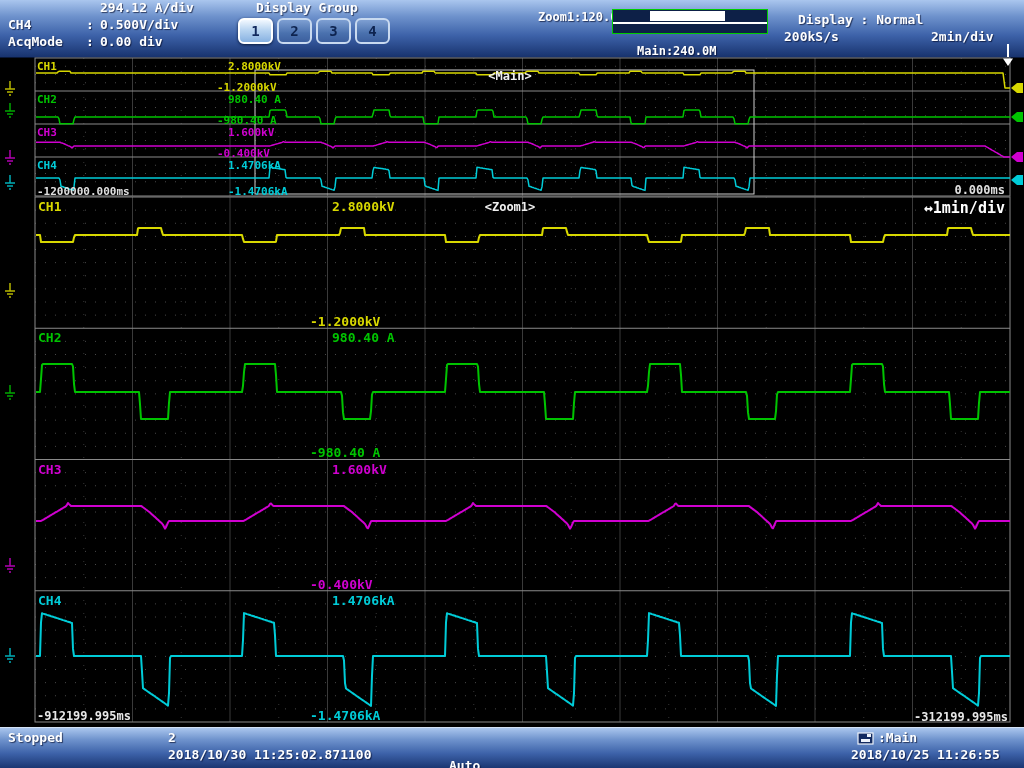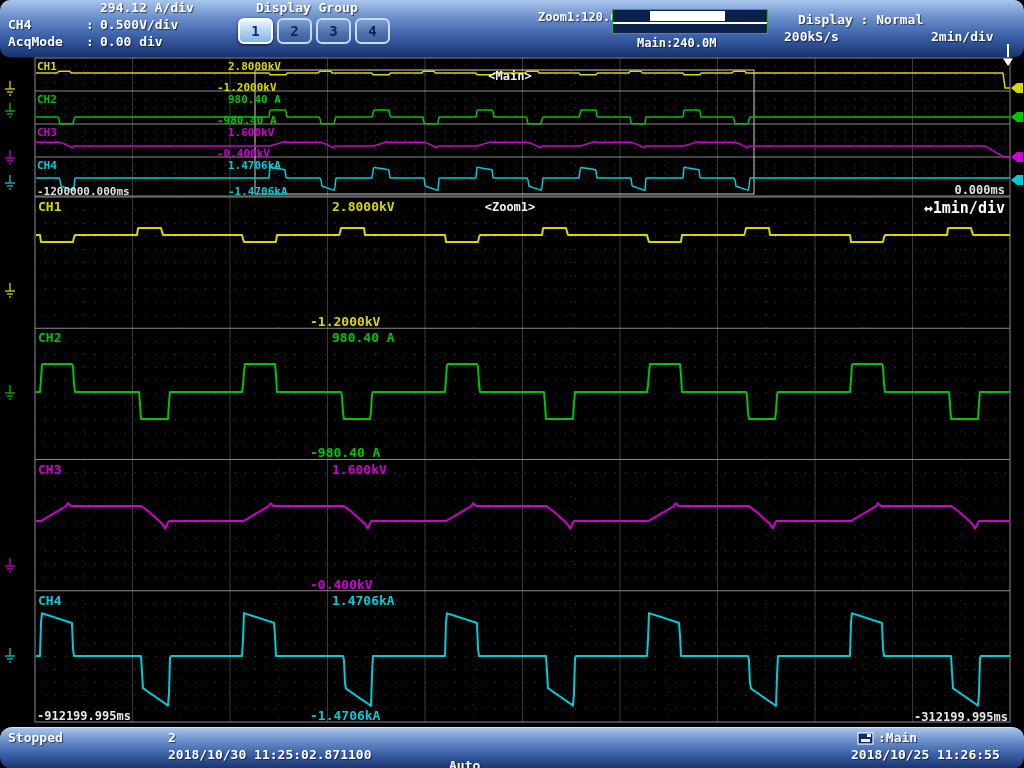--- a/index.html
+++ b/index.html
@@ -1,21 +1,21 @@
 <!DOCTYPE html>
 <html><head>
 <meta charset="utf-8">
 <style>
   html,body{margin:0;padding:0;background:#000;}
   .screen{position:relative;width:1024px;height:768px;background:#000;overflow:hidden;
           font-family:"DejaVu Sans Mono",monospace;font-weight:bold;}
   .bar{position:absolute;left:0;width:1024px;
        background:linear-gradient(180deg,#aac6ee 0%,#6f93cd 28%,#3d62a9 62%,#18336e 100%);}
-  .header{top:0;height:57px;border-bottom:1px solid #0a1838;border-radius:10px;}
-  .footer{top:727px;height:41px;border-top:1px solid #d4e2f6;border-radius:12px;}
+  .header{top:0;height:57px;border-bottom:1px solid #0a1838;}
+  .footer{top:727px;height:41px;border-top:1px solid #d4e2f6;}
   .h-txt{position:absolute;color:#fff;font-size:13px;line-height:14px;white-space:pre;
          text-shadow:1px 1px 1px rgba(4,10,40,.65);}
   .sm{font-size:12px;}
   .dg-buttons{position:absolute;left:238px;top:18px;display:flex;gap:4px;}
   .dg-btn{width:31px;height:22px;border-radius:6px;font-size:14px;line-height:22px;text-align:center;
           background:linear-gradient(180deg,#7e9fd2,#4a71ae 60%,#3c5f9e);
           border:2px solid #c9daf0;color:#0e2450;cursor:pointer;}
   .dg-btn.sel{background:linear-gradient(180deg,#f2f8ff,#b9d5f1 45%,#87b1e1);
           border:2px solid #ffffff;color:#122a5e;box-shadow:0 1px 3px #0a1c40;}
   .zwidget{position:absolute;left:612px;top:9px;width:154px;height:23px;border:1px solid #00cc00;background:#0d2047;}
@@ -45,21 +45,21 @@
         <div class="dg-btn">2</div>
         <div class="dg-btn">3</div>
         <div class="dg-btn">4</div>
       </div>
 
     <span class="h-txt sm" style="left:538px;top:10px">Zoom1:120.0M</span>
     <div class="zwidget">
       <div class="zwin"></div>
       <div class="zdiv"></div>
     </div>
-    <span class="h-txt sm" style="left:637px;top:36px">Main:240.0M</span>
+    <span class="h-txt sm" style="left:637px;top:44px">Main:240.0M</span>
 
     <span class="h-txt" style="left:798px;top:13px">Display : Normal</span>
     <span class="h-txt" style="left:784px;top:30px">200kS/s</span>
     <span class="h-txt" style="left:931px;top:30px">2min/div</span>
     <div class="trig-tick"></div>
   </div>
 
   <svg id="scope" width="1024" height="670" viewBox="0 57 1024 670">
       <g>
         <line x1="132.5" y1="58" x2="132.5" y2="196" stroke="#3a3a3a" stroke-width="1"></line>

